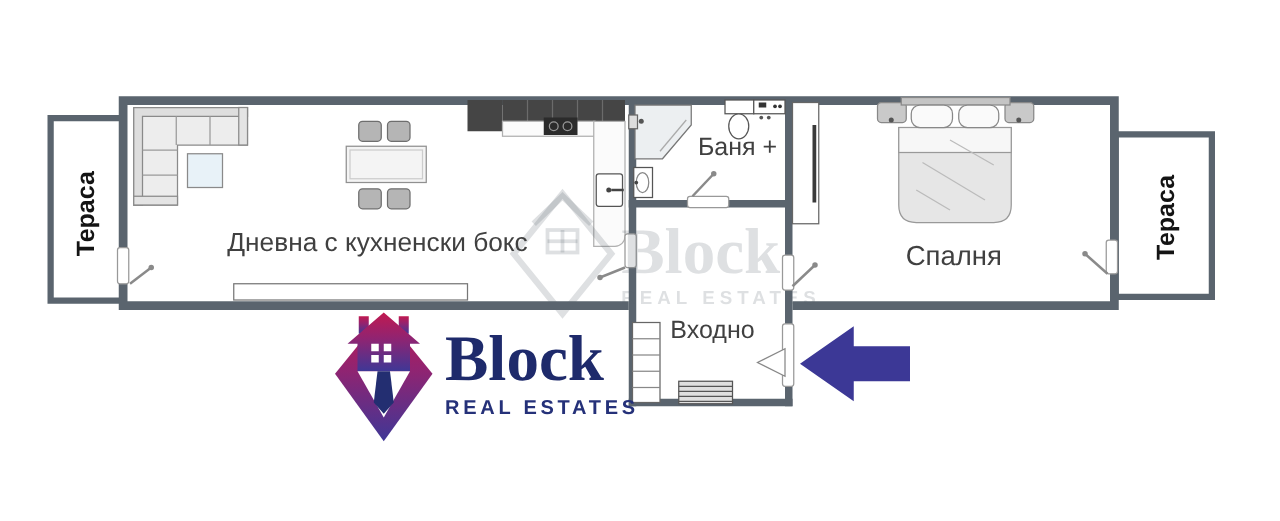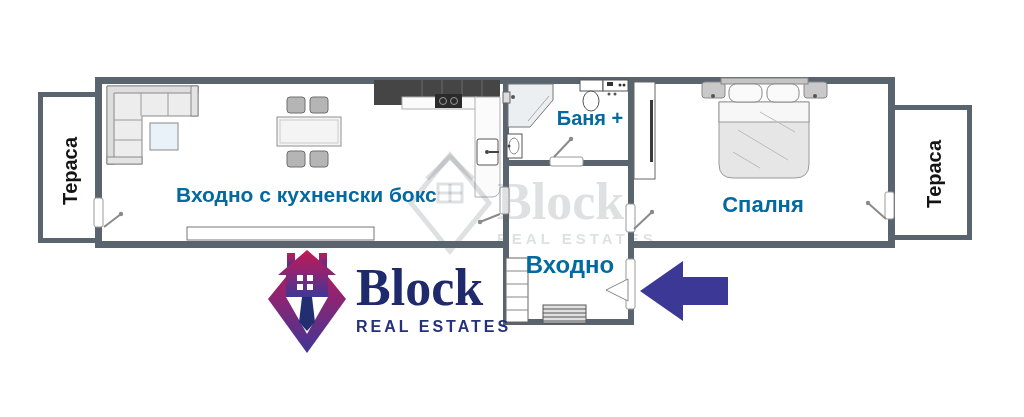--- a/index.html
+++ b/index.html
@@ -2,32 +2,32 @@
 <html><head>
 <meta charset="utf-8">
 <style>
   html,body{margin:0;padding:0;background:#fff;}
   #stage{
     position:relative;width:1024px;height:417px;background:#ffffff;overflow:hidden;
     font-family:"Liberation Sans", sans-serif;
   }
   svg{position:absolute;left:0;top:0;}
   .lbl{
-    position:absolute;color:#0369a1;font-weight:bold;text-align:center;
+    position:absolute;color:#404040;font-weight:normal;text-align:center;
     font-family:"Liberation Sans", sans-serif;line-height:1.2;white-space:nowrap;
     z-index:4;
   }
   .vlabel{
     position:absolute;color:#141414;font-weight:bold;font-size:20px;white-space:nowrap;
     transform:translate(-50%,-50%) rotate(-90deg);z-index:4;
   }
   #living-label{left:176px;top:182px;width:252px;font-size:21px;}
   #bath-label{left:550px;top:106px;width:80px;font-size:20px;line-height:24px;}
   #bedroom-label{left:713px;top:192px;width:100px;font-size:22px;text-align:center;}
-  #entry-label{left:520px;top:251px;width:100px;font-size:24px;line-height:27px;text-align:center;}
+  #entry-label{left:520px;top:251px;width:100px;font-size:20px;line-height:27px;text-align:center;}
   #wm-text{
     position:absolute;left:497px;top:176px;z-index:3;color:rgba(90,100,110,0.20);
     pointer-events:none;
   }
   #wm-text .wm-name{
     font-family:"Liberation Serif", serif;font-weight:bold;font-size:52px;display:block;line-height:1.0;
   }
   #wm-text .wm-tag{
     font-family:"Liberation Sans", sans-serif;font-weight:bold;font-size:15px;
     letter-spacing:4px;display:block;margin-top:2px;
@@ -222,21 +222,21 @@
       <rect x="307" y="275" width="6" height="6" fill="#ffffff"></rect>
       <rect x="297" y="284" width="6" height="6" fill="#ffffff"></rect>
       <rect x="307" y="284" width="6" height="6" fill="#ffffff"></rect>
       <polygon points="286,297 328,297 307,334" fill="#ffffff"></polygon>
       <polygon points="302,297 312,297 315,322 307,331 299,322" fill="#232e71"></polygon>
     </g>
   </svg>
 
   <div class="vlabel" style="left:70px;top:171px">Тераса</div>
 
-  <div class="lbl" id="living-label">Входно с кухненски бокс</div>
+  <div class="lbl" id="living-label">Дневна с кухненски бокс</div>
 
   <div class="lbl" id="bath-label">
     <span style="display:block">Баня +</span>
   </div>
 
   <div class="lbl" id="bedroom-label">Спалня</div>
 
   <div class="lbl" id="entry-label">
     <span style="display:block">Входно</span>
   </div>

